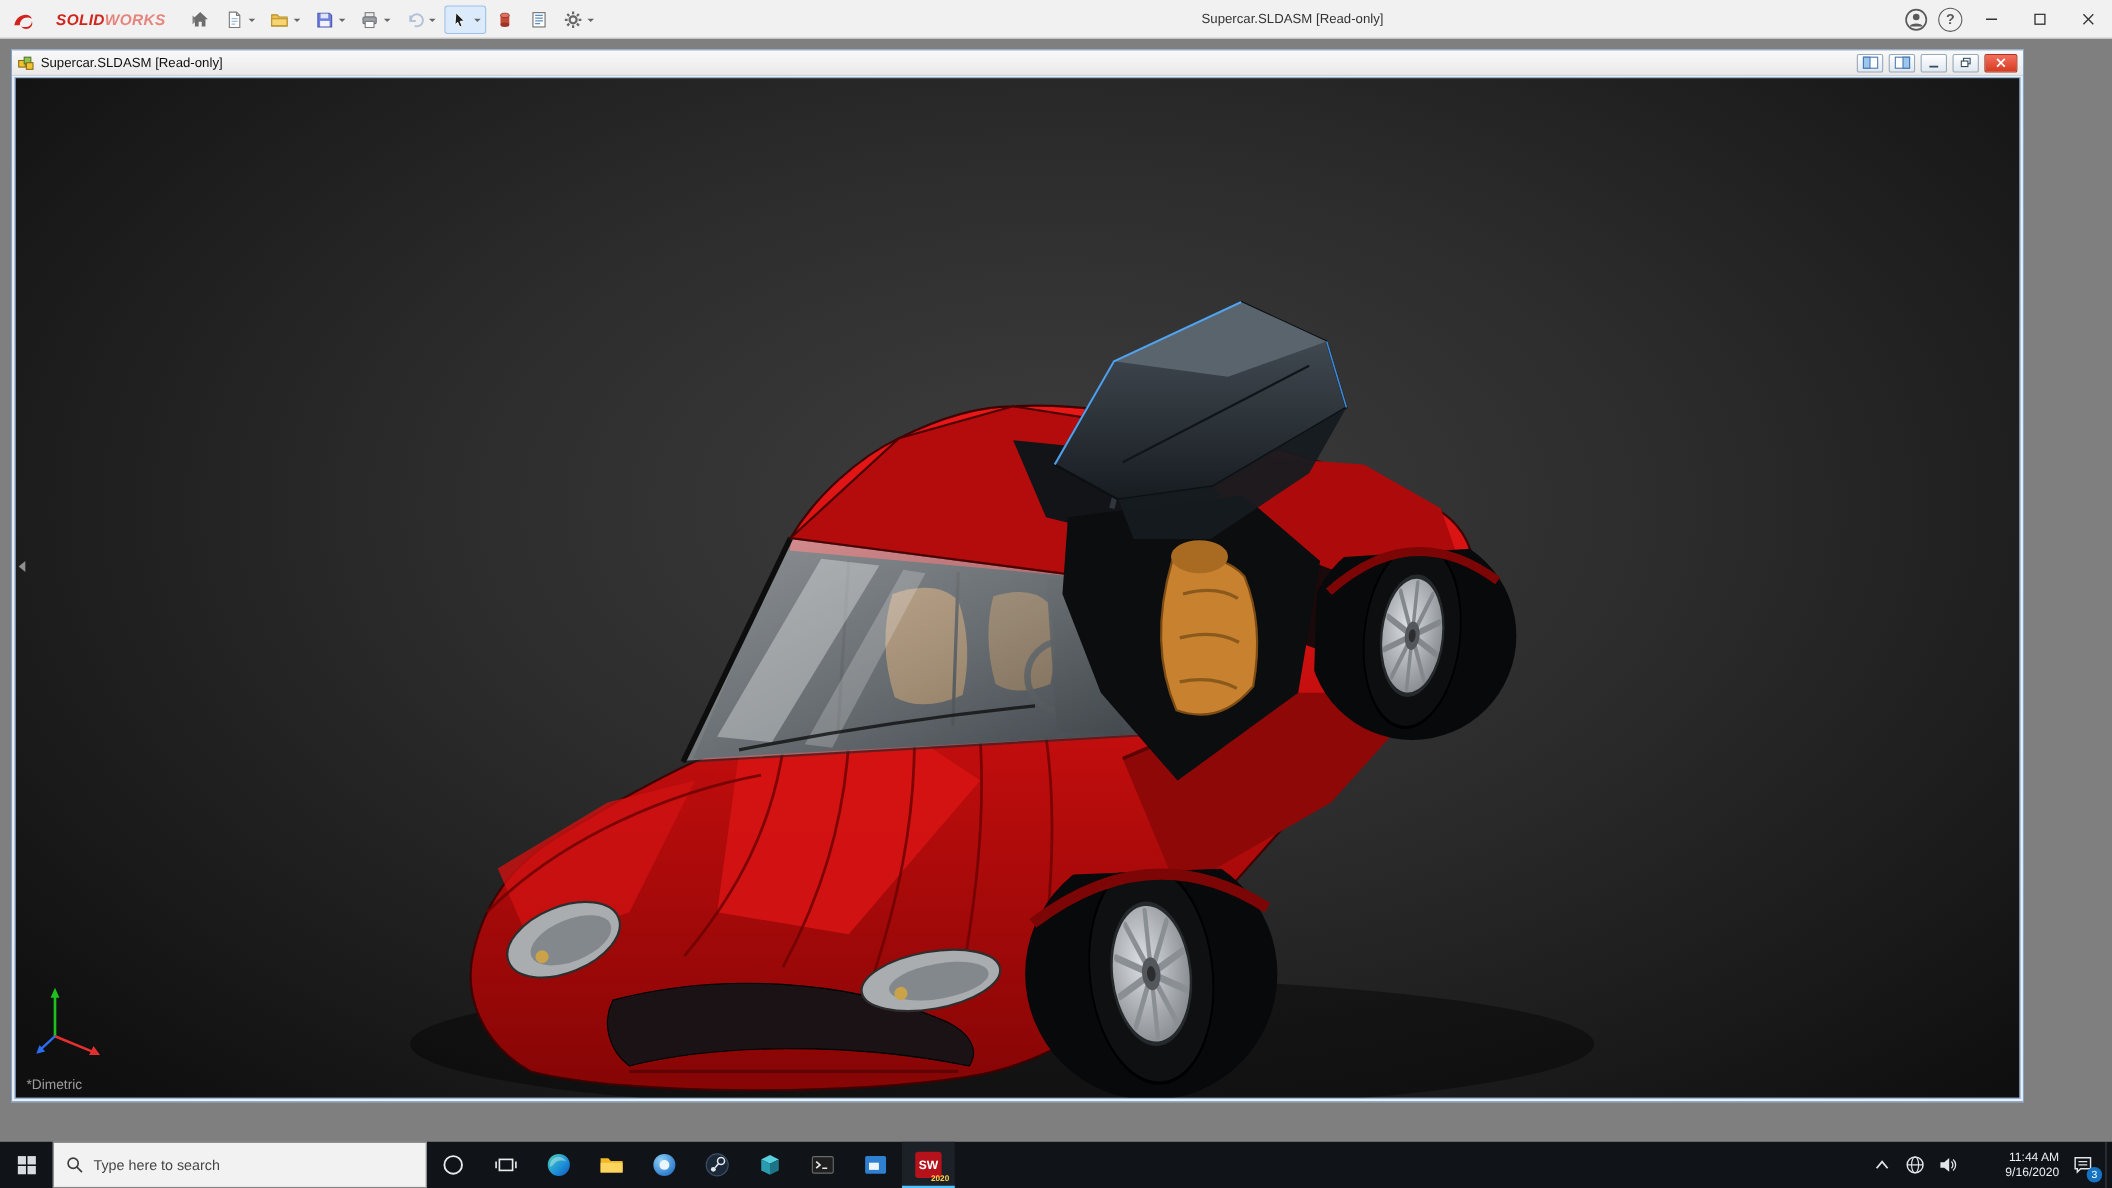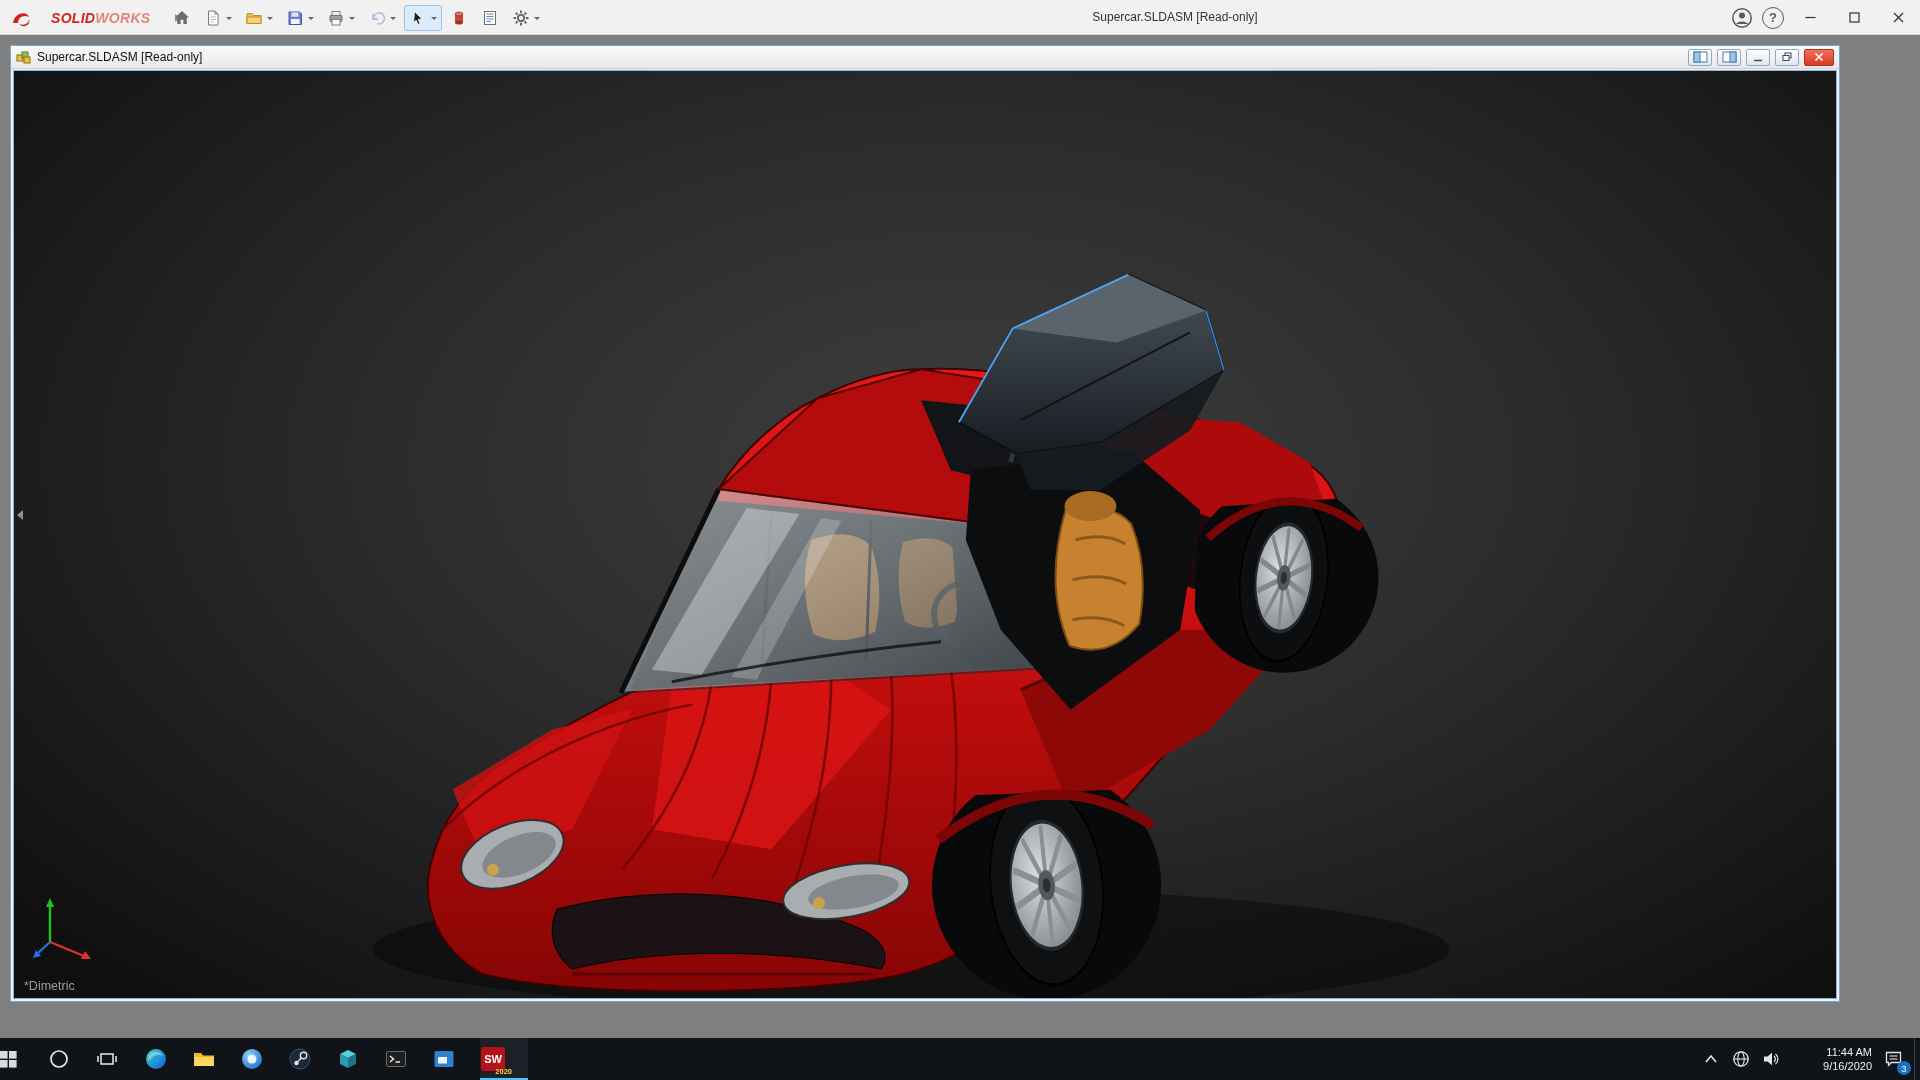--- a/index.html
+++ b/index.html
@@ -49,35 +49,35 @@
   .view-label { position:absolute; left:10px; bottom:5px; font-size:12.5px; color:#9c9c9c;margin-top:46px; }
   .triad { position:absolute; left:18px; bottom:32px; }
   .collapse-tab { position:absolute; left:0; top:46%; width:12px; height:36px;
     display:flex; align-items:center; justify-content:center; }
   .collapse-arrow { width:0; height:0; border-right:6px solid #8f8f8f;
     border-top:5px solid transparent; border-bottom:5px solid transparent; }
 
   
   .taskbar { position:absolute; left:0; top:1038px; width:1920px; height:42px;
     background:#101418; display:flex; align-items:stretch; z-index:10; }
-  .tb-slot { width:48px; height:42px; display:flex; align-items:center; justify-content:flex-start; position:relative; }
+  .tb-slot { width:48px; height:42px; display:flex; align-items:center; justify-content:center; position:relative; }
   .tb-slot.active { box-shadow: inset 0 -2px 0 #4cc2ff; background:#1c2127; }
   .search { width:340px; height:42px; background:#f2f2f2; border:1px solid #858585;
     display:flex; align-items:center; gap:9px; padding:0 11px; }
   .search-text { font-size:13px; color:#464646; }
   .tray { margin-left:auto; display:flex; align-items:center; height:42px; }
   .tray-slot { width:30px; height:42px; display:flex; align-items:center; justify-content:center; position:relative; }
   .clock { width:86px; height:42px; display:flex; flex-direction:column; align-items:flex-end;
     justify-content:center; font-size:11px; color:#edf0f2; line-height:1.3; }
   .action-slot { width:42px; }
   .badge { position:absolute; right:3px; bottom:5px; min-width:14px; height:14px; border-radius:7px;
     background:#1573c4; color:#fff; font-size:9.5px; display:flex; align-items:center;
     justify-content:center; padding:0 2px; }
   .show-desktop { width:6px; height:42px; border-left:1px solid #3c4046; }
-  .sw-year { position:absolute; right:16px; bottom:4px; font-size:7.5px; font-weight:bold; color:#ffd24a; }
+  .sw-year { position:absolute; right:5px; bottom:4px; font-size:7.5px; font-weight:bold; color:#ffd24a; }
 </style>
 </head>
 <body>
 
 <header class="titlebar">
   <div class="brand">
     <svg width="22" height="18" viewBox="0 0 22 18">
       <path d="M3 14 C 5 3 17 2 19 8 C 13 5 8 9 8 14 Z" fill="#d1241c"></path>
       <path d="M9 15 c 6 2 10 -1 10 -5 c 2 6 -5 10 -10 5 Z" fill="#d1241c"></path>
     </svg>
@@ -421,20 +421,27 @@
 <footer class="taskbar">
   <div class="tb-slot">
     <svg width="17" height="17" viewBox="0 0 17 17">
       <rect x="0" y="0" width="7.6" height="7.6" fill="#d8dcdf"></rect>
       <rect x="9" y="0" width="7.6" height="7.6" fill="#d8dcdf"></rect>
       <rect x="0" y="9" width="7.6" height="7.6" fill="#d8dcdf"></rect>
       <rect x="9" y="9" width="7.6" height="7.6" fill="#d8dcdf"></rect>
     </svg>
   </div>
 
+  <div class="search">
+    <svg width="16" height="16" viewBox="0 0 16 16">
+      <circle cx="6.5" cy="6.5" r="4.6" fill="none" stroke="#3d3d3d" stroke-width="1.5"></circle>
+      <line x1="10" y1="10" x2="14.5" y2="14.5" stroke="#3d3d3d" stroke-width="1.5"></line>
+    </svg>
+    <span class="search-text">Type here to search</span>
+  </div>
 
   <div class="tb-slot">
     <svg width="22" height="22" viewBox="0 0 22 22">
       <circle cx="11" cy="11" r="8" fill="none" stroke="#e8eaec" stroke-width="1.7"></circle>
     </svg>
   </div>
   <div class="tb-slot">
     <svg width="22" height="22" viewBox="0 0 22 22">
       <rect x="5" y="6" width="12" height="10" fill="none" stroke="#e8eaec" stroke-width="1.5"></rect>
       <line x1="2" y1="8" x2="2" y2="14" stroke="#e8eaec" stroke-width="1.5"></line>

